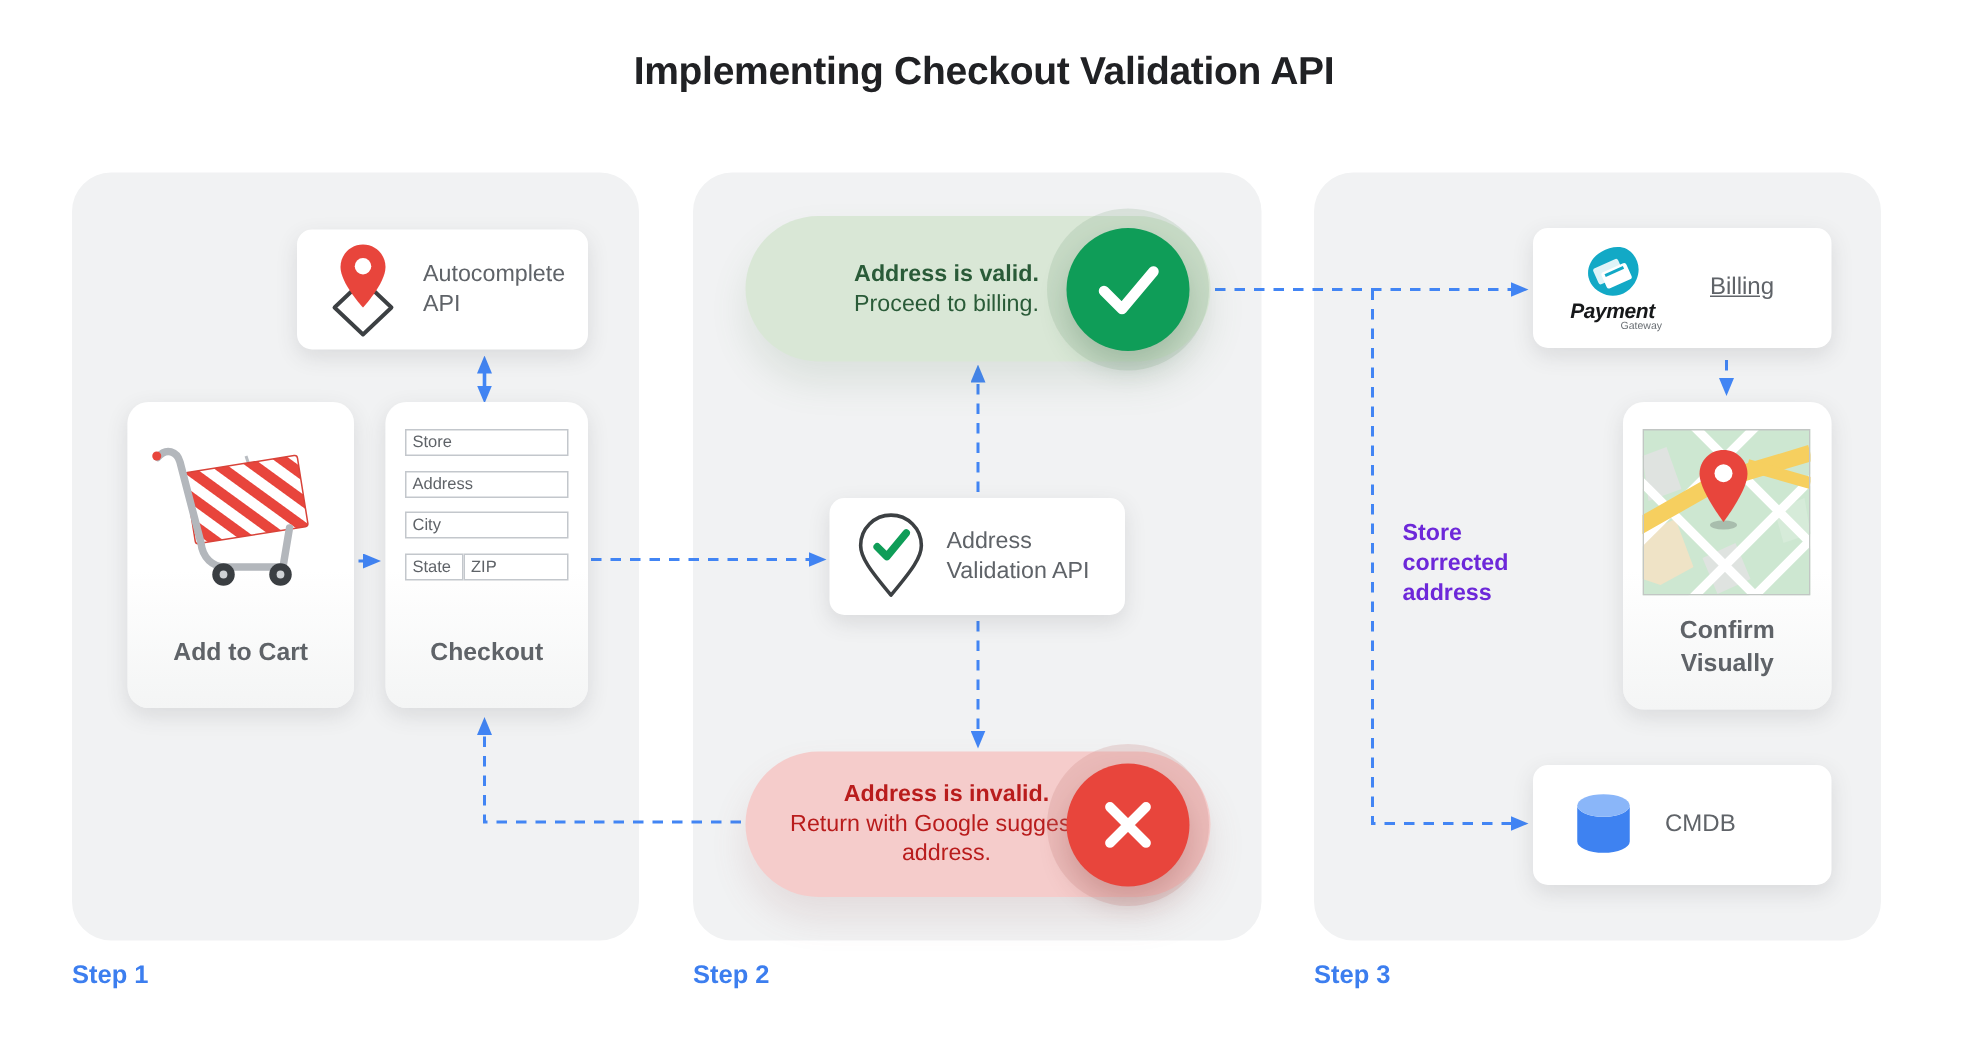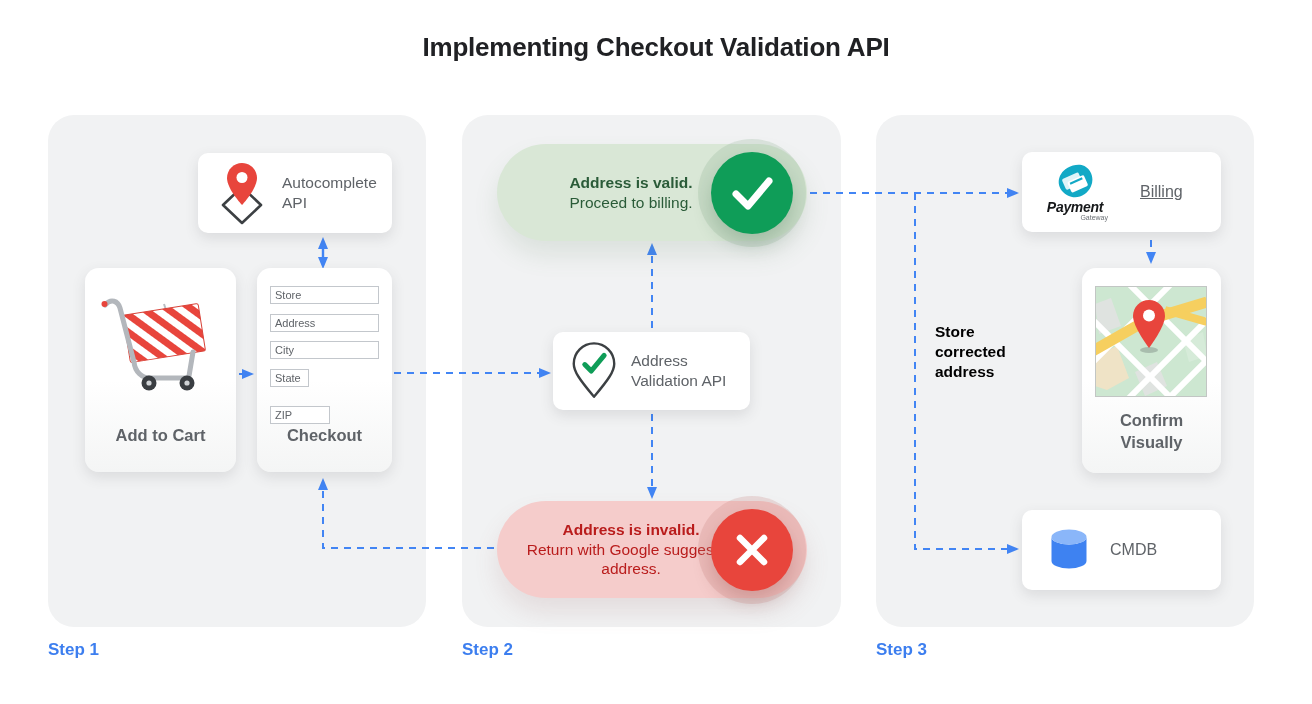--- a/index.html
+++ b/index.html
@@ -40,21 +40,21 @@
   .checkout-card{left:257px;top:268px;width:135px;height:204px;}
   .bottom-label{
     position:absolute;bottom:26px;left:0;width:100%;text-align:center;
     font-size:16.5px;font-weight:700;color:#5f6368;line-height:1.3;
   }
   .form{position:absolute;left:13px;top:18px;width:109px;}
   .field{
     box-sizing:border-box;height:18px;border:1px solid #c3c7cc;background:#fff;
     font-size:11px;color:#5f6368;line-height:16px;padding-left:4px;margin-bottom:9.5px;
   }
-  .field-row{display:flex;gap:10px;flex-direction:column;}
+  .field-row{display:flex;}
   .field.state{width:39px;} .field.zip{width:60px;flex:1;}
 
   .pill{position:absolute;left:497px;width:310px;height:97px;border-radius:48.5px;}
   .pill.valid{top:144px;background:#d9e7d6;box-shadow:0 14px 24px rgba(95,125,95,0.14);}
   .pill.invalid{top:501px;background:#f5cccb;box-shadow:0 14px 24px rgba(150,90,90,0.14);}
   .pill-text{
     position:absolute;left:28px;top:0;height:100%;width:212px;
     display:flex;flex-direction:column;justify-content:center;text-align:center;
     font-size:15.5px;line-height:1.28;
   }
@@ -82,22 +82,22 @@
   .pg-title{font-size:14px;font-weight:700;font-style:italic;color:#16181a;letter-spacing:-0.3px;margin-top:-2px;}
   .pg-sub{font-size:7px;color:#6a6f74;margin-top:-1px;align-self:flex-end;margin-right:8px;}
   .billing-card .ic-label{margin-left:24px;text-decoration:underline;}
 
   .confirm-card{left:1082px;top:268px;width:139px;height:205px;}
   .confirm-card .map-wrap{position:absolute;left:13px;top:18px;}
   .confirm-card .bottom-label{bottom:20px;}
   .confirm-card .bottom-label span{display:inline-block;width:90px;}
 
   .store-label{
-    position:absolute;left:935px;top:322px;width:98px;
-    font-size:15.5px;font-weight:700;color:#000000;line-height:1.28;
+    position:absolute;left:935px;top:346px;width:98px;
+    font-size:15.5px;font-weight:700;color:#6d28d9;line-height:1.28;
   }
 </style>
 </head>
 <body>
 
 <div class="canvas">
 
   <div class="title">Implementing Checkout Validation API</div>
 
   <div class="panel p1"></div>

